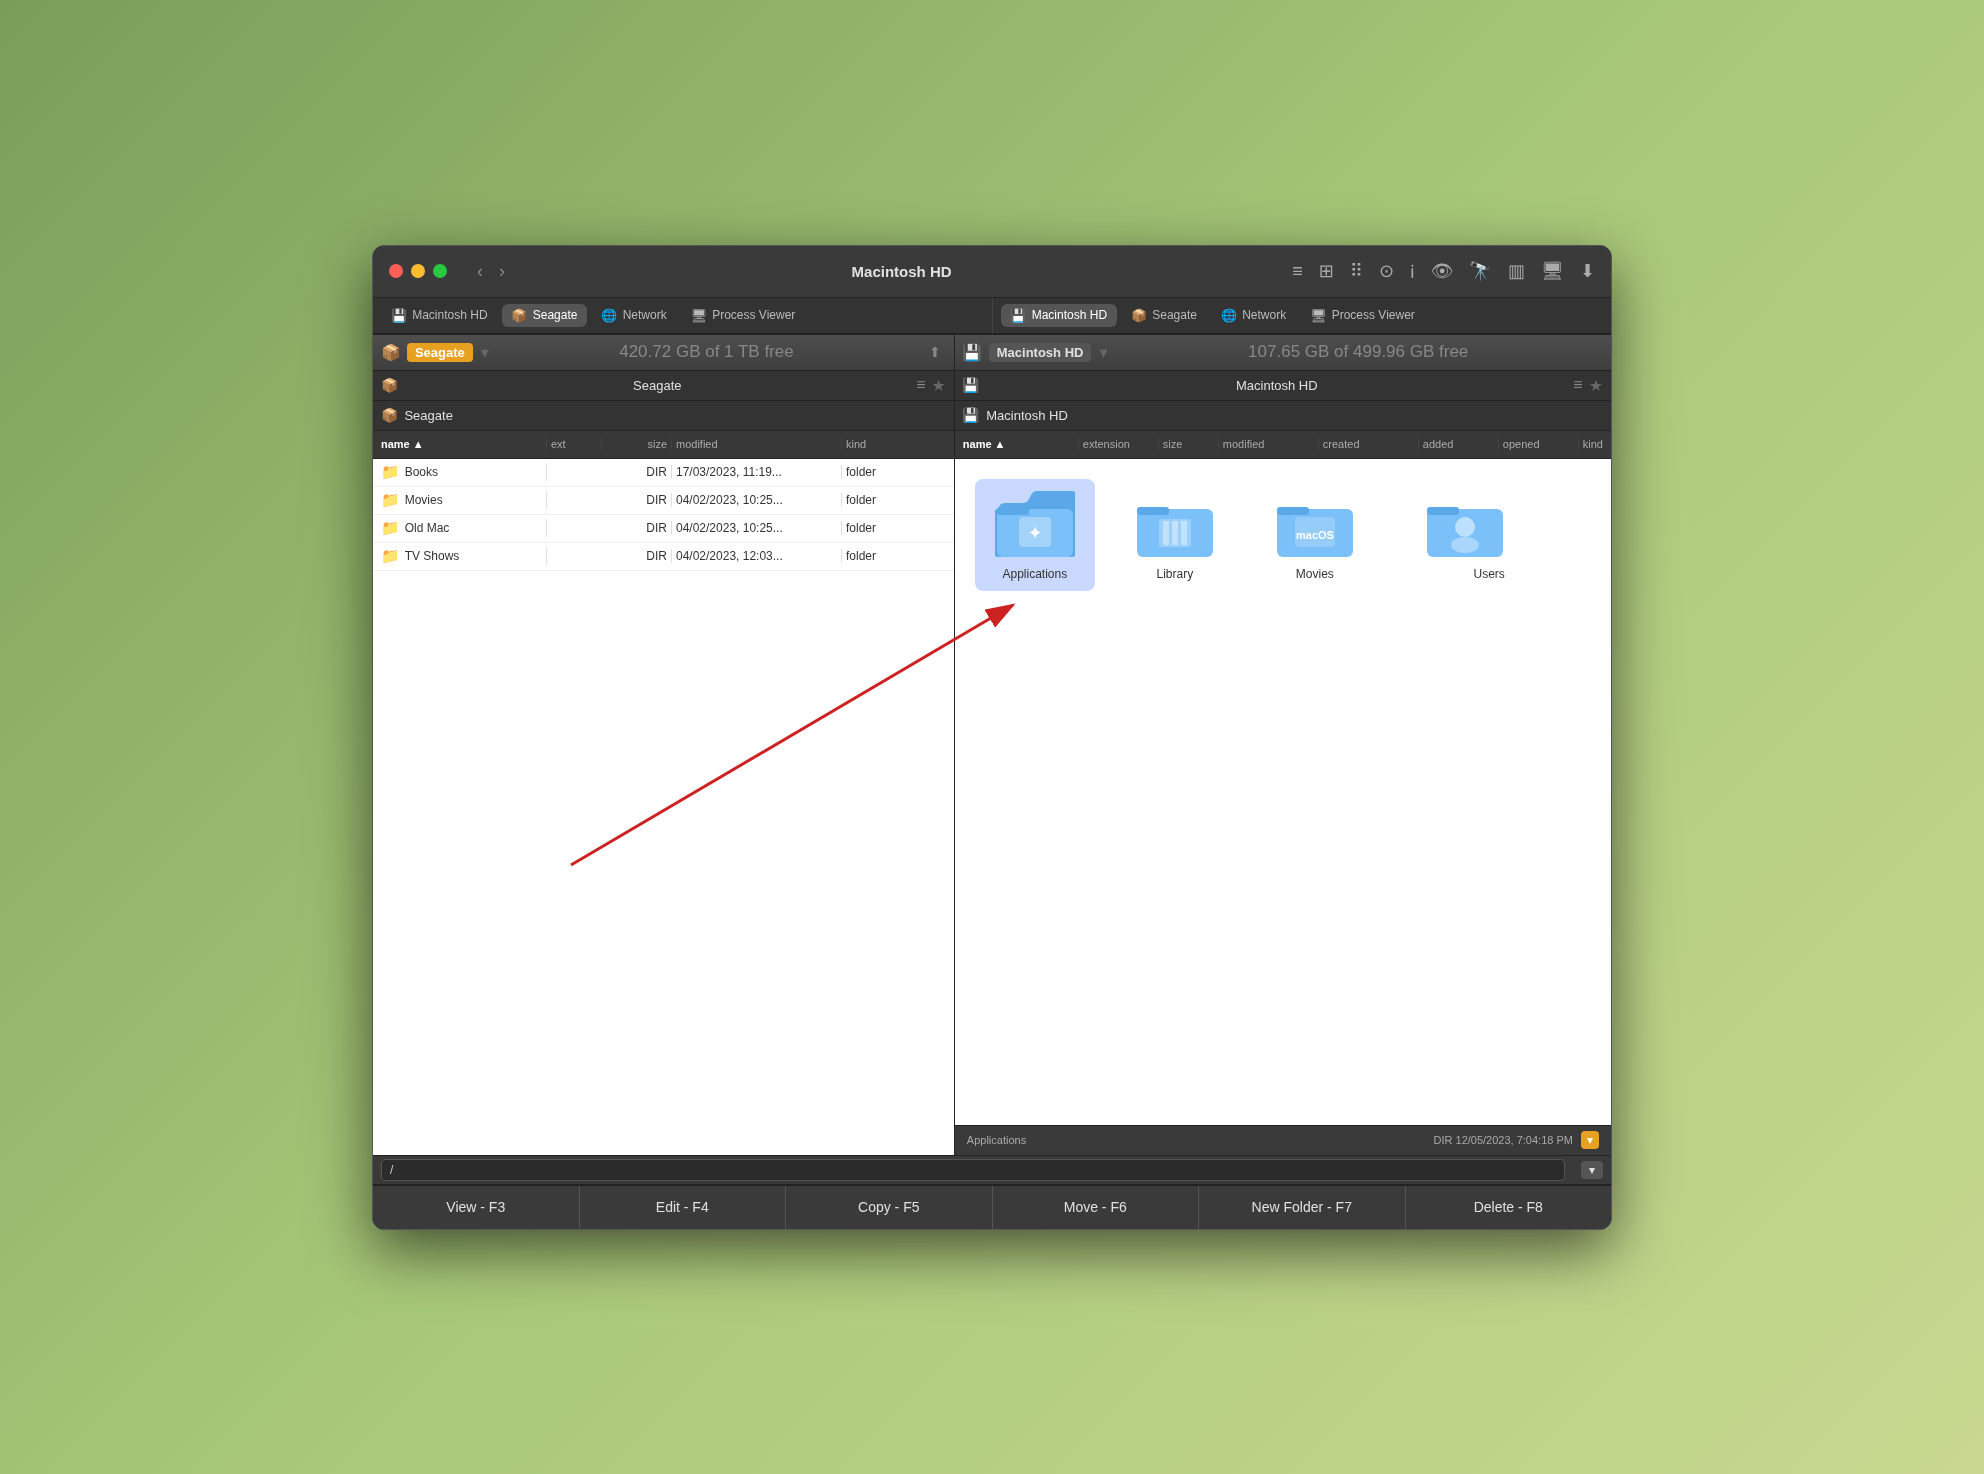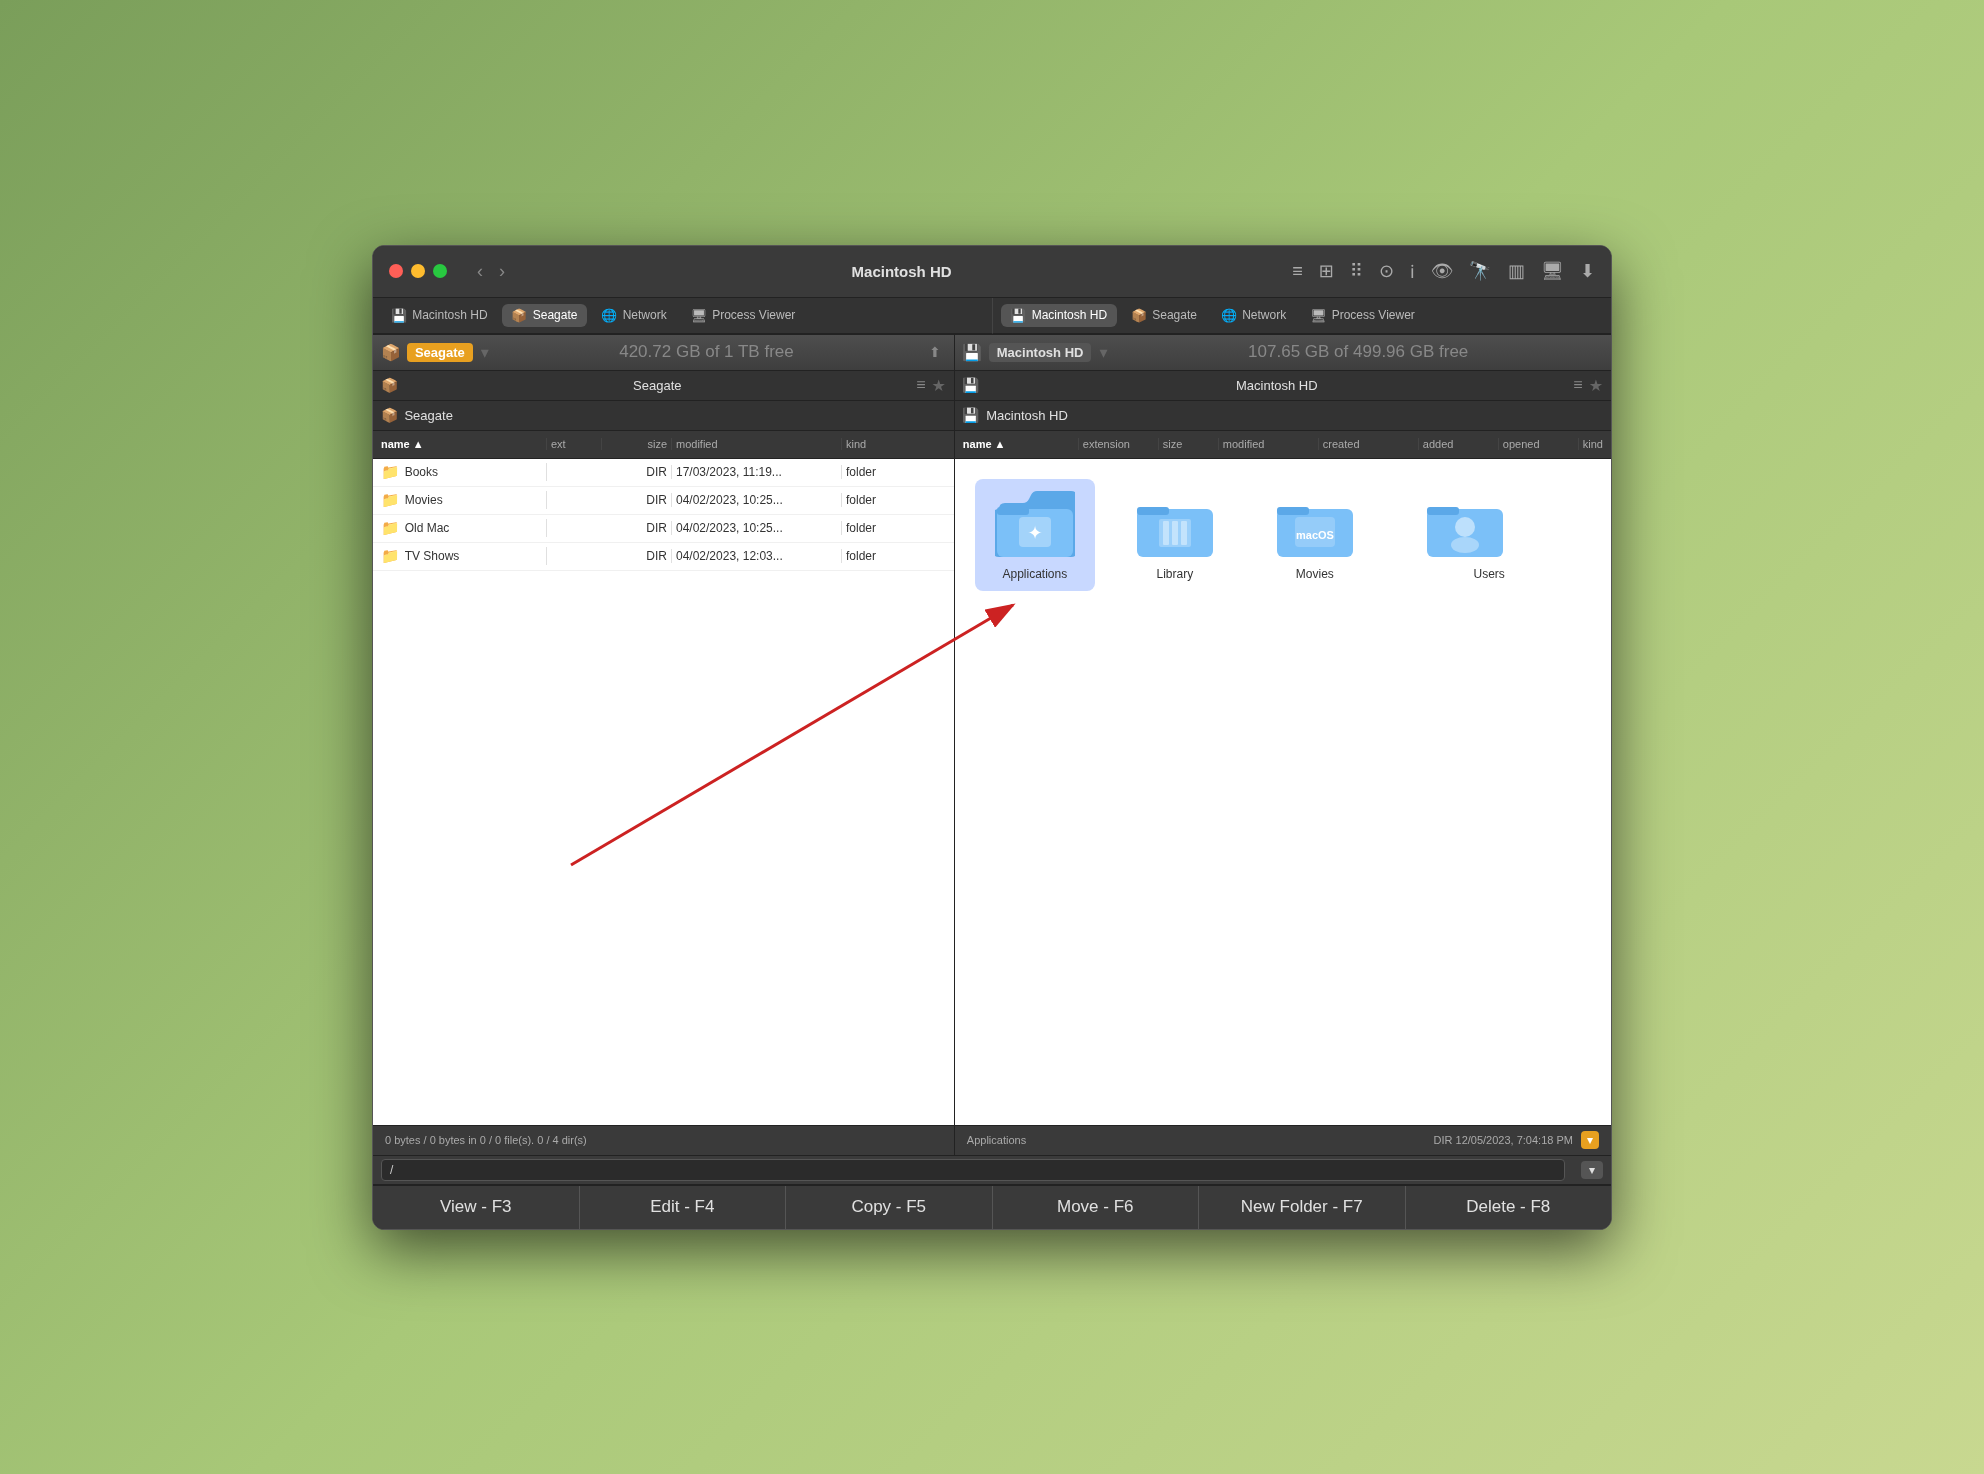--- a/index.html
+++ b/index.html
@@ -341,21 +341,21 @@
       align-items: center;
       border-top: 1px solid #222;
     }
     .bottom-btn {
       flex: 1;
       height: 100%;
       background: none;
       border: none;
       border-right: 1px solid #555;
       color: #e0e0e0;
-      font-size: 17px;
+      font-size: 14px;
       cursor: pointer;
       font-family: inherit;
     }
     .bottom-btn:last-child { border-right: none; }
     .dual-pane-wrapper {
       position: relative;
     }
     
     .file-list::-webkit-scrollbar { width: 8px; }
     .file-list::-webkit-scrollbar-track { background: #f0f0f0; }
@@ -512,23 +512,20 @@
               <span style="color:#5b9bd5;font-size:15px;">📁</span>
               <span>TV Shows</span>
             </div>
             <div class="file-cell ext"></div>
             <div class="file-cell size">DIR</div>
             <div class="file-cell modified">04/02/2023, 12:03...</div>
             <div class="file-cell kind">folder</div>
           </div>
         </div>
 
-        <div class="status-bar">
-          <span class="left">0 bytes / 0 bytes in 0 / 0 file(s). 0 / 4 dir(s)</span>
-        </div>
       </div>
 
       <div class="pane">
 
         <div class="location-bar" style="background:linear-gradient(to bottom,#4e4e4e,#3e3e3e);">
           <span style="font-size:16px;color:#aaa;">💾</span>
           <span style="background:#555;border-radius:4px;padding:2px 8px;font-size:13px;color:#e0e0e0;font-weight:600;">Macintosh HD</span>
           <span style="color:#666;font-size:16px;margin-left:2px;">▾</span>
           <span class="location-info">107.65 GB of 499.96 GB free</span>
         </div>

